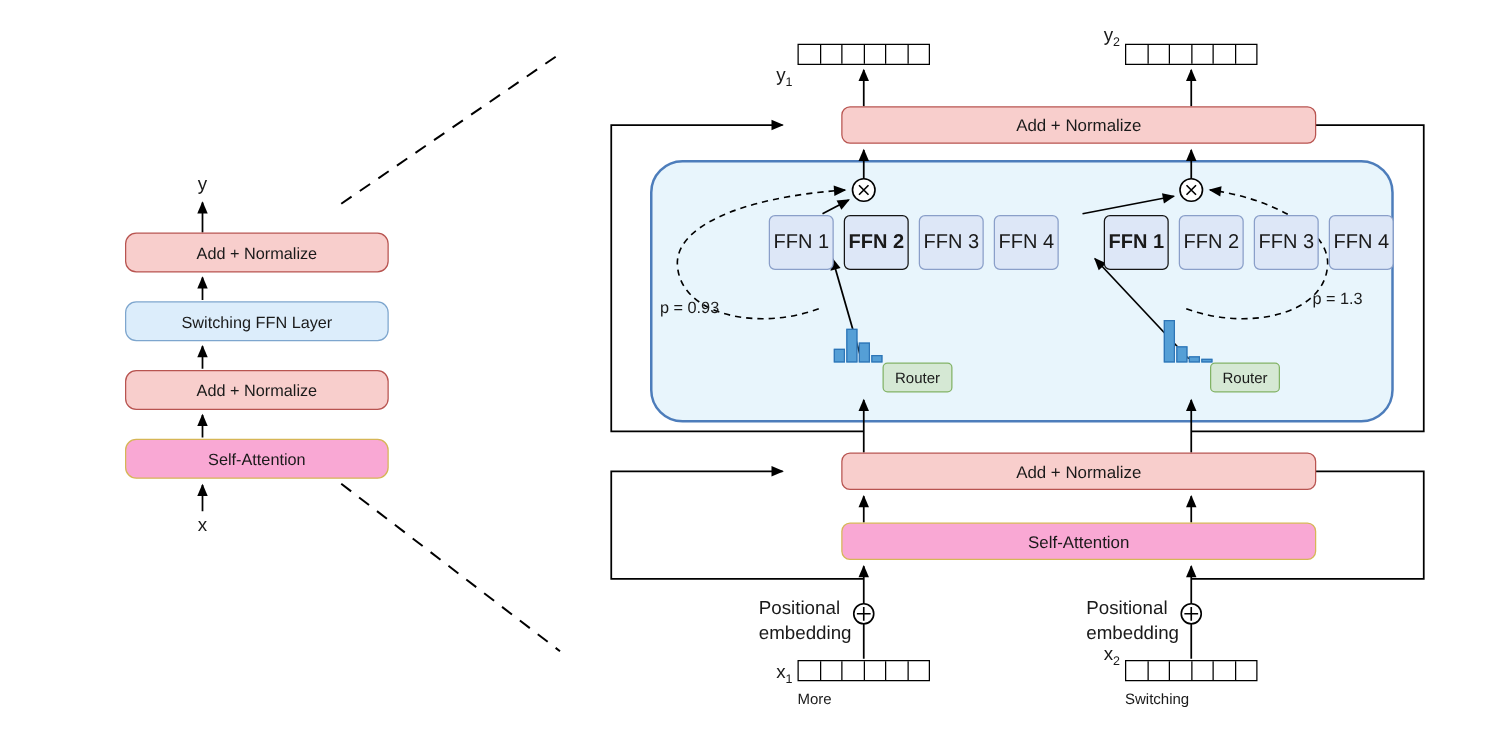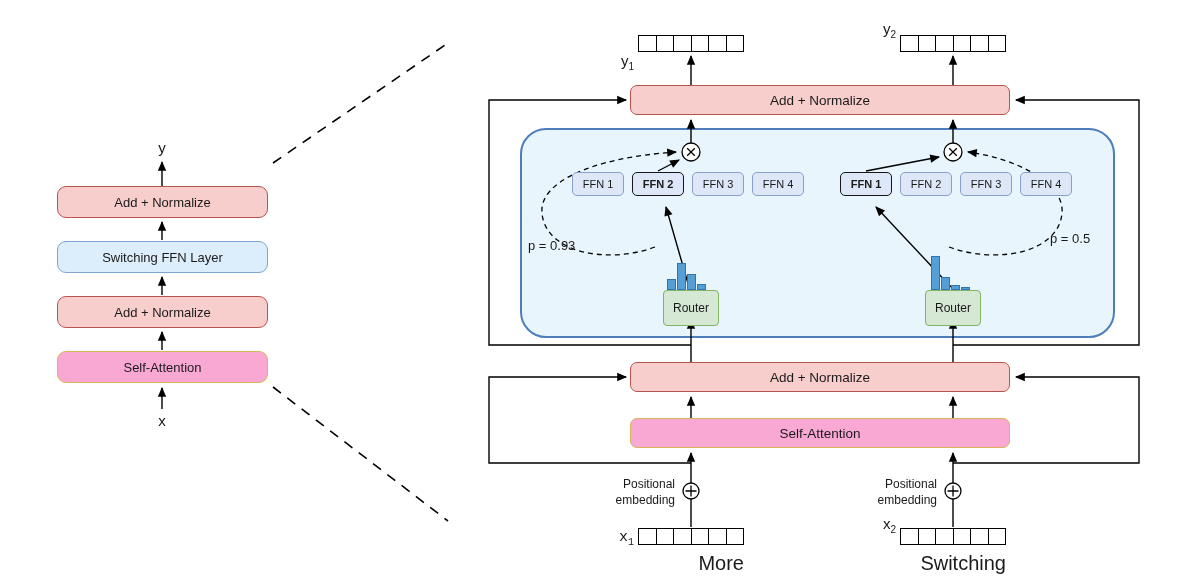--- a/index.html
+++ b/index.html
@@ -3,49 +3,49 @@
 <meta charset="utf-8">
 <style>
   * { margin:0; padding:0; box-sizing:border-box; }
   html,body { width:1190px; height:584px; }
   body {
     position:relative; background:#ffffff; overflow:hidden;
     font-family:"Liberation Sans", sans-serif; color:#1a1a1a;
   }
   .box {
     position:absolute; display:flex; align-items:center; justify-content:center;
-    z-index:3; text-align:center;
+    z-index:3; text-align:center;margin-left:43px;
   }
   .mini-box { width:211px; height:32px; border-radius:9px; font-size:13px; }
   .wide-bar { width:380px; height:30px; border-radius:7px; font-size:13.5px; }
   .norm  { background:#f8cecc; border:1px solid #b85450; }
   .attn  { background:#f9a8d4; border:1px solid #d6b656; }
   .switch{ background:#dcedfb; border:1px solid #7ea6ce; }
   .container-box {
     position:absolute; z-index:1; background:#e8f5fc;
     border:2.5px solid #4d7dbb; border-radius:26px;
   }
   .ffn {
-    width:52px; height:24px; border-radius:5px; font-size:11px;
+    width:52px; height:44px; border-radius:5px; font-size:16px;
     background:#dde7f7; border:1px solid #8a9fc9;
   }
   .ffn.selected { border:1.7px solid #151515; font-weight:bold; background:#dde7f7; }
-  .router { width:56px; height:36px; border-radius:4px; font-size:12px;
+  .router { width:56px; height:24px; border-radius:4px; font-size:12px;
     background:#d5e8d4; border:1px solid #82b366; }
   .token { position:absolute; z-index:3; display:flex; width:106px; height:17px;
     background:#fff; border:1.6px solid #000; }
   .token .cell { flex:1; border-right:1.3px solid #000; }
   .token .cell:last-child { border-right:none; }
   .io-label { position:absolute; z-index:3; font-size:15px; width:22px; text-align:right; }
   .io-label sub { font-size:10px; }
   .axis-label { position:absolute; z-index:3; font-size:15px; text-align:center; width:20px; }
-  .caption { position:absolute; z-index:3; font-size:20px; width:106px; text-align:right; }
+  .caption { position:absolute; z-index:3; font-size:12px; width:106px; text-align:left; }
   .p-label { position:absolute; z-index:3; font-size:13px; }
-  .posemb { position:absolute; z-index:3; font-size:12px; line-height:1.3;
-    width:68px; text-align:right; }
+  .posemb { position:absolute; z-index:3; font-size:15px; line-height:1.3;
+    width:68px; text-align:left; }
   .hist { position:absolute; z-index:3; display:flex; align-items:flex-end; gap:1px; height:40px; }
   .hist .bar { width:9px; background:#559fd6; border:1px solid #2e75b6; }
   svg.wires { position:absolute; left:0; top:0; z-index:2; pointer-events:none; }
 </style>
 </head>
 <body>
 
 <svg class="wires" width="1190" height="584" viewBox="0 0 1190 584">
   <defs>
     <marker id="arr" viewBox="0 0 10 10" refX="8.5" refY="5" markerWidth="11" markerHeight="11" orient="auto-start-reverse" markerUnits="userSpaceOnUse">
@@ -156,21 +156,21 @@
 <div class="box ffn selected" style="left:632px; top:172px;">FFN 2</div>
 <div class="box ffn" style="left:692px; top:172px;">FFN 3</div>
 <div class="box ffn" style="left:752px; top:172px;">FFN 4</div>
 
 <div class="box ffn selected" style="left:840px; top:172px;">FFN 1</div>
 <div class="box ffn" style="left:900px; top:172px;">FFN 2</div>
 <div class="box ffn" style="left:960px; top:172px;">FFN 3</div>
 <div class="box ffn" style="left:1020px; top:172px;">FFN 4</div>
 
 <div class="p-label" style="left:528px; top:238px;">p = 0.93</div>
-<div class="p-label" style="left:1050px; top:231px;">p = 0.5</div>
+<div class="p-label" style="left:1050px; top:231px;">p = 1.3</div>
 
 <div class="hist" style="left:667px; top:250px;">
     <div class="bar" style="height: 11px;"></div>
     <div class="bar" style="height: 27px;"></div>
     <div class="bar" style="height: 16px;"></div>
     <div class="bar" style="height: 6px;"></div>
   </div>
 <div class="hist" style="left:931px; top:250px;">
     <div class="bar" style="height: 34px;"></div>
     <div class="bar" style="height: 13px;"></div>
@@ -180,21 +180,21 @@
 
 <div class="box router" style="left:663px; top:290px;">Router</div>
 <div class="box router" style="left:925px; top:290px;">Router</div>
 
 <div class="box wide-bar norm" style="left:630px; top:362px;">Add + Normalize</div>
 <div class="box wide-bar attn" style="left:630px; top:418px;">Self-Attention</div>
 
 <div class="posemb" style="left:607px; top:477px;">Positional embedding</div>
 <div class="posemb" style="left:869px; top:477px;">Positional embedding</div>
 
-<div class="io-label" style="left:612px; top:529px;font-family:Liberation Mono, monospace;">
+<div class="io-label" style="left:612px; top:529px;">
   <span>x</span><sub>1</sub>
 </div>
 <div class="token" style="left:638px; top:528px;">
     <span class="cell"></span>
     <span class="cell"></span>
     <span class="cell"></span>
     <span class="cell"></span>
     <span class="cell"></span>
     <span class="cell"></span>
   </div>

